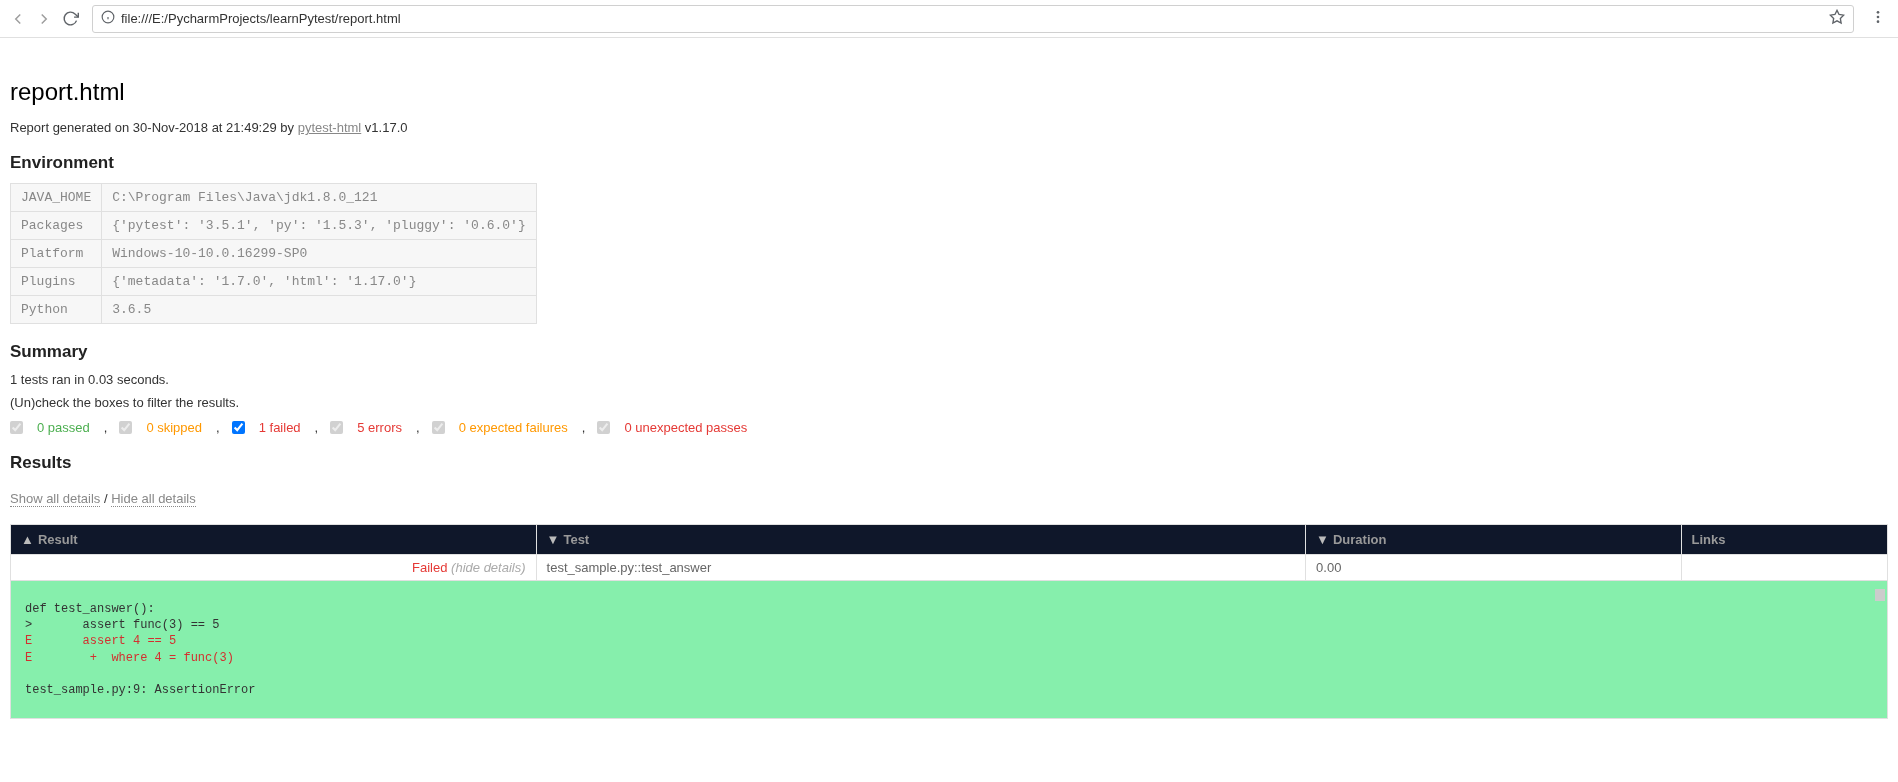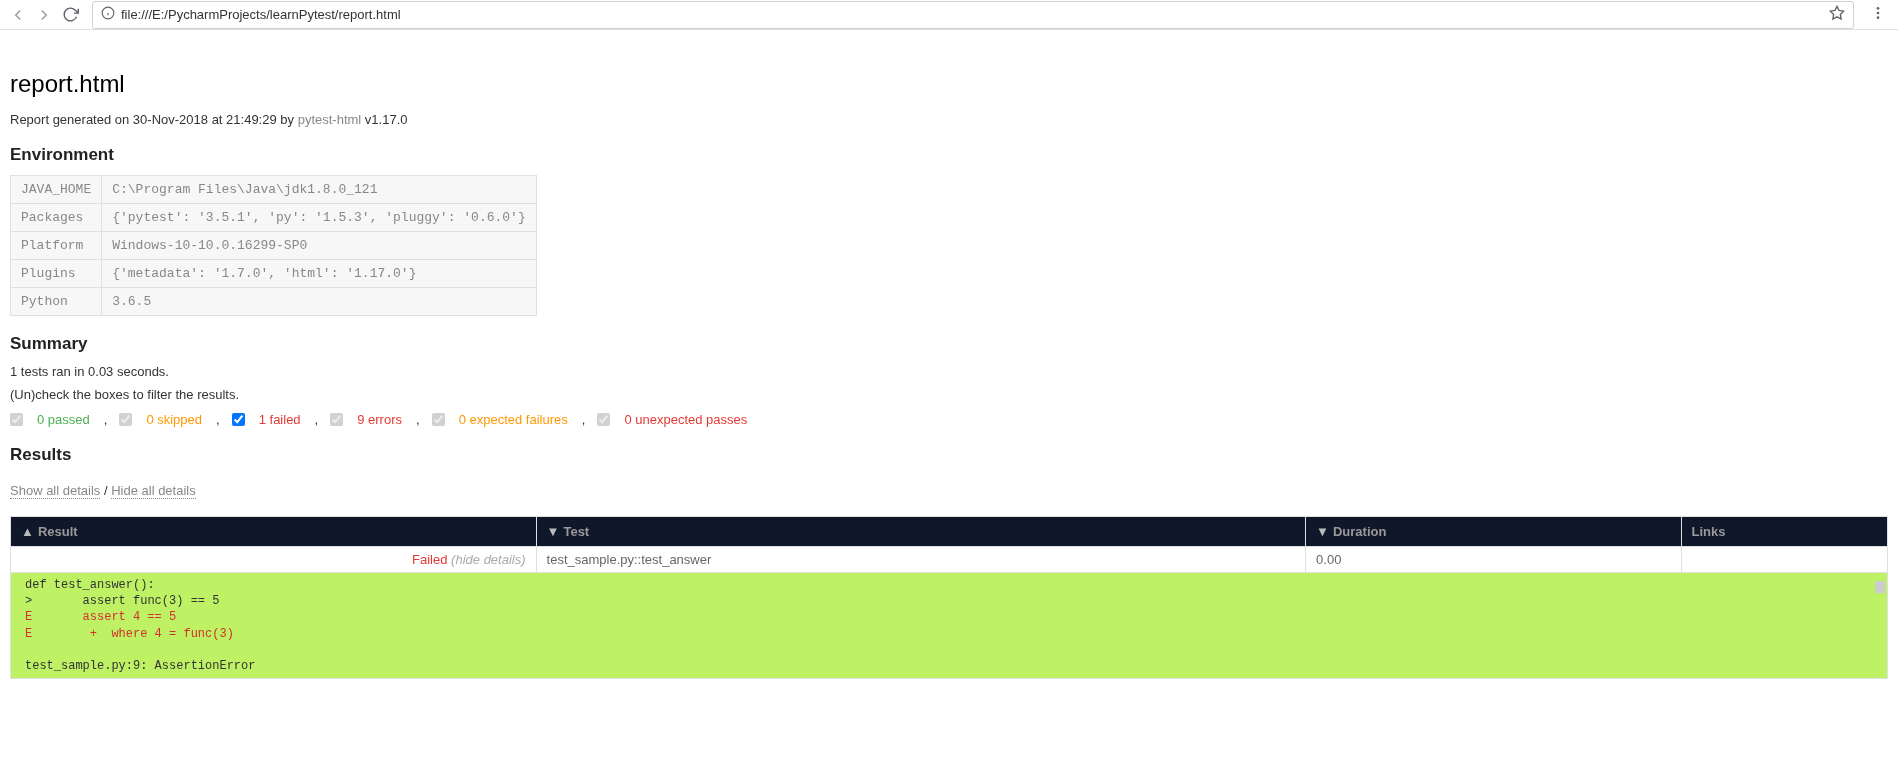--- a/index.html
+++ b/index.html
@@ -1,33 +1,33 @@
 <!DOCTYPE html>
 <html><head>
   <meta charset="utf-8">
   <style>
     * { box-sizing: border-box; margin: 0; padding: 0; }
     body { font-family: Arial, Helvetica, sans-serif; font-size: 13px; color: #333; background: #fff; }
     
     
-    .browser-chrome { display: flex; align-items: center; height: 30px; padding: 0 8px; border-bottom: 1px solid #e0e0e0; background: #fff; gap: 6px; justify-content: flex-end; }
+    .browser-chrome { display: flex; align-items: center; height: 38px; padding: 0 8px; border-bottom: 1px solid #e0e0e0; background: #fff; gap: 6px; justify-content: flex-end; }
     .nav-icon { width: 20px; height: 20px; display: flex; align-items: center; justify-content: center; cursor: pointer; color: #9e9e9e; }
     .nav-icon.enabled { color: #5f6368; }
     .address-bar { flex: 1; display: flex; align-items: center; height: 28px; border: 1px solid #d0d0d0; border-radius: 3px; padding: 0 8px; background: #fff; font-size: 13px; color: #333; gap: 6px; margin: 0 6px; }
     .address-bar .info-icon { color: #5f6368; }
     .address-bar input { border: none; outline: none; flex: 1; font-size: 13px; font-family: inherit; color: #333; }
     .star-icon { color: #5f6368; cursor: pointer; }
     .menu-icon { color: #5f6368; cursor: pointer; padding: 4px; }
     
     
     .report { padding: 10px 10px 20px 10px; }
     h1 { font-size: 24px; font-weight: normal; margin: 30px 0 14px 0; color: #000; }
     h2 { font-size: 17px; font-weight: bold; margin: 18px 0 10px 0; color: #222; }
     p { margin: 8px 0; color: #333; font-size: 13px; }
-    a.muted-link { color: #888; }
+    a.muted-link { color: #888; text-decoration: underline; }
     .dotted { border-bottom: 1px dotted #888; color: #888; cursor: pointer; }
     
     
     .env-table { border-collapse: collapse; margin-top: 6px; font-family: Liberation Mono, monospace; }
     .env-table td { border: 1px solid #e0e0e0; padding: 6px 10px; background: #f7f7f7; color: #888; font-size: 13px; }
     
     
     .filters { margin: 10px 0; display: flex; gap: 12px; align-items: center; }
     .filter-item { display: flex; align-items: center; gap: 14px; font-size: 13px; }
     .filter-item input[type="checkbox"] { width: 13px; height: 13px; }
@@ -44,21 +44,21 @@
     
     
     .results-table { width: 100%; border-collapse: collapse; margin-top: 6px; }
     .results-table th { text-align: left; padding: 7px 10px; border: 1px solid #e0e0e0; background: #0f172a; color: #999; font-weight: bold; font-size: 13px; }
     .results-table th .sort-icon { margin-right: 4px; color: #bbb; display: inline-block; }
     .results-table td { padding: 5px 10px; border: 1px solid #e0e0e0; font-size: 13px; color: #666; }
     .results-table td.result-cell { color: #e53935; text-align: right; }
     .results-table td .hide-details { color: #aaa; font-style: italic; }
     
     
-    .log-row td { background: #bef264; padding: 4px 14px; position: relative; }
+    .log-row td { background: #86efac; padding: 20px 14px; position: relative; }
     .log-content { font-family: Consolas, "Courier New", monospace; font-size: 12px; white-space: pre; line-height: 1.35; color: #333; }
     .log-content .err-line { color: #d32f2f; }
     .scroll-marker { position: absolute; right: 2px; top: 8px; width: 10px; height: 12px; background: #ccc; }
     
     .col-result { width: 28%; }
     .col-test { width: 41%; }
     .col-duration { width: 20%; }
     .col-links { width: 11%; }
   </style>
 </head>
@@ -153,21 +153,21 @@
       <span class="skipped">0 skipped</span>
         <span class="comma">,</span>
     </span>
     <span class="filter-item">
       <input type="checkbox" checked="" style="">
       <span class="failed">1 failed</span>
         <span class="comma">,</span>
     </span>
     <span class="filter-item">
       <input type="checkbox" checked="" disabled="" style="">
-      <span class="errors">9 errors</span>
+      <span class="errors">5 errors</span>
         <span class="comma">,</span>
     </span>
     <span class="filter-item">
       <input type="checkbox" checked="" disabled="" style="">
       <span class="xfailed">0 expected failures</span>
         <span class="comma">,</span>
     </span>
     <span class="filter-item">
       <input type="checkbox" checked="" disabled="" style="">
       <span class="xpassed">0 unexpected passes</span>

